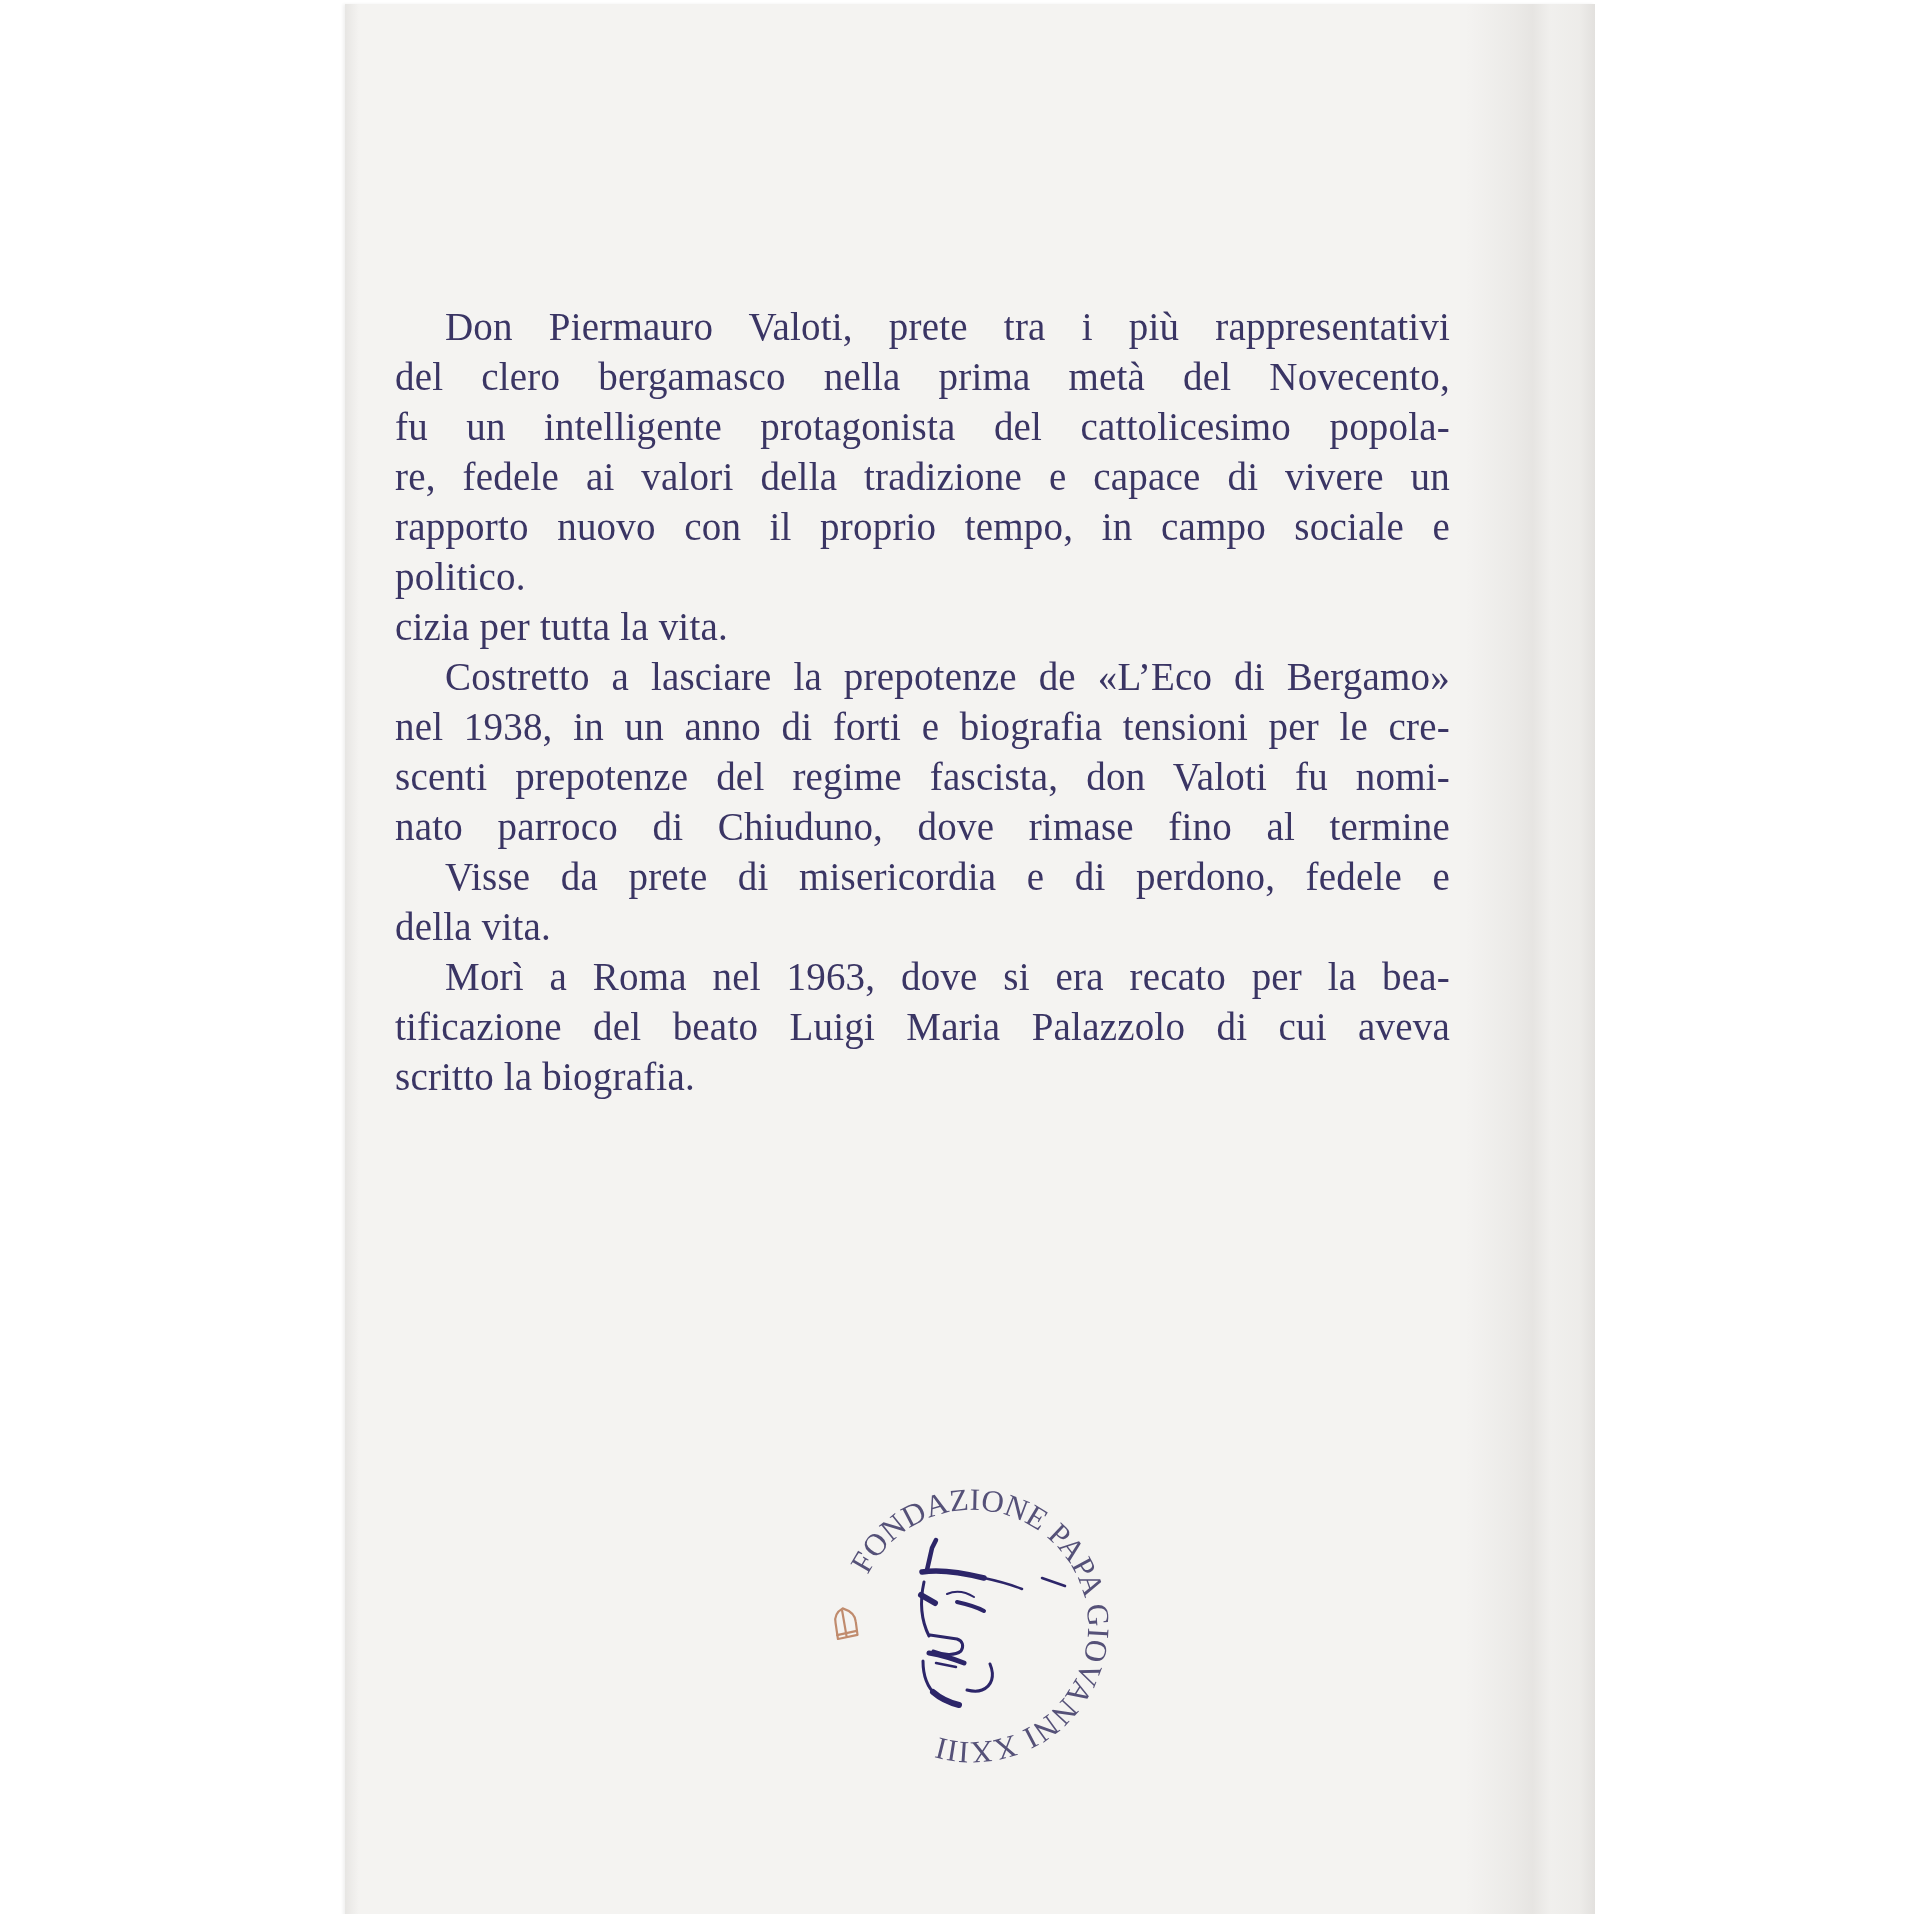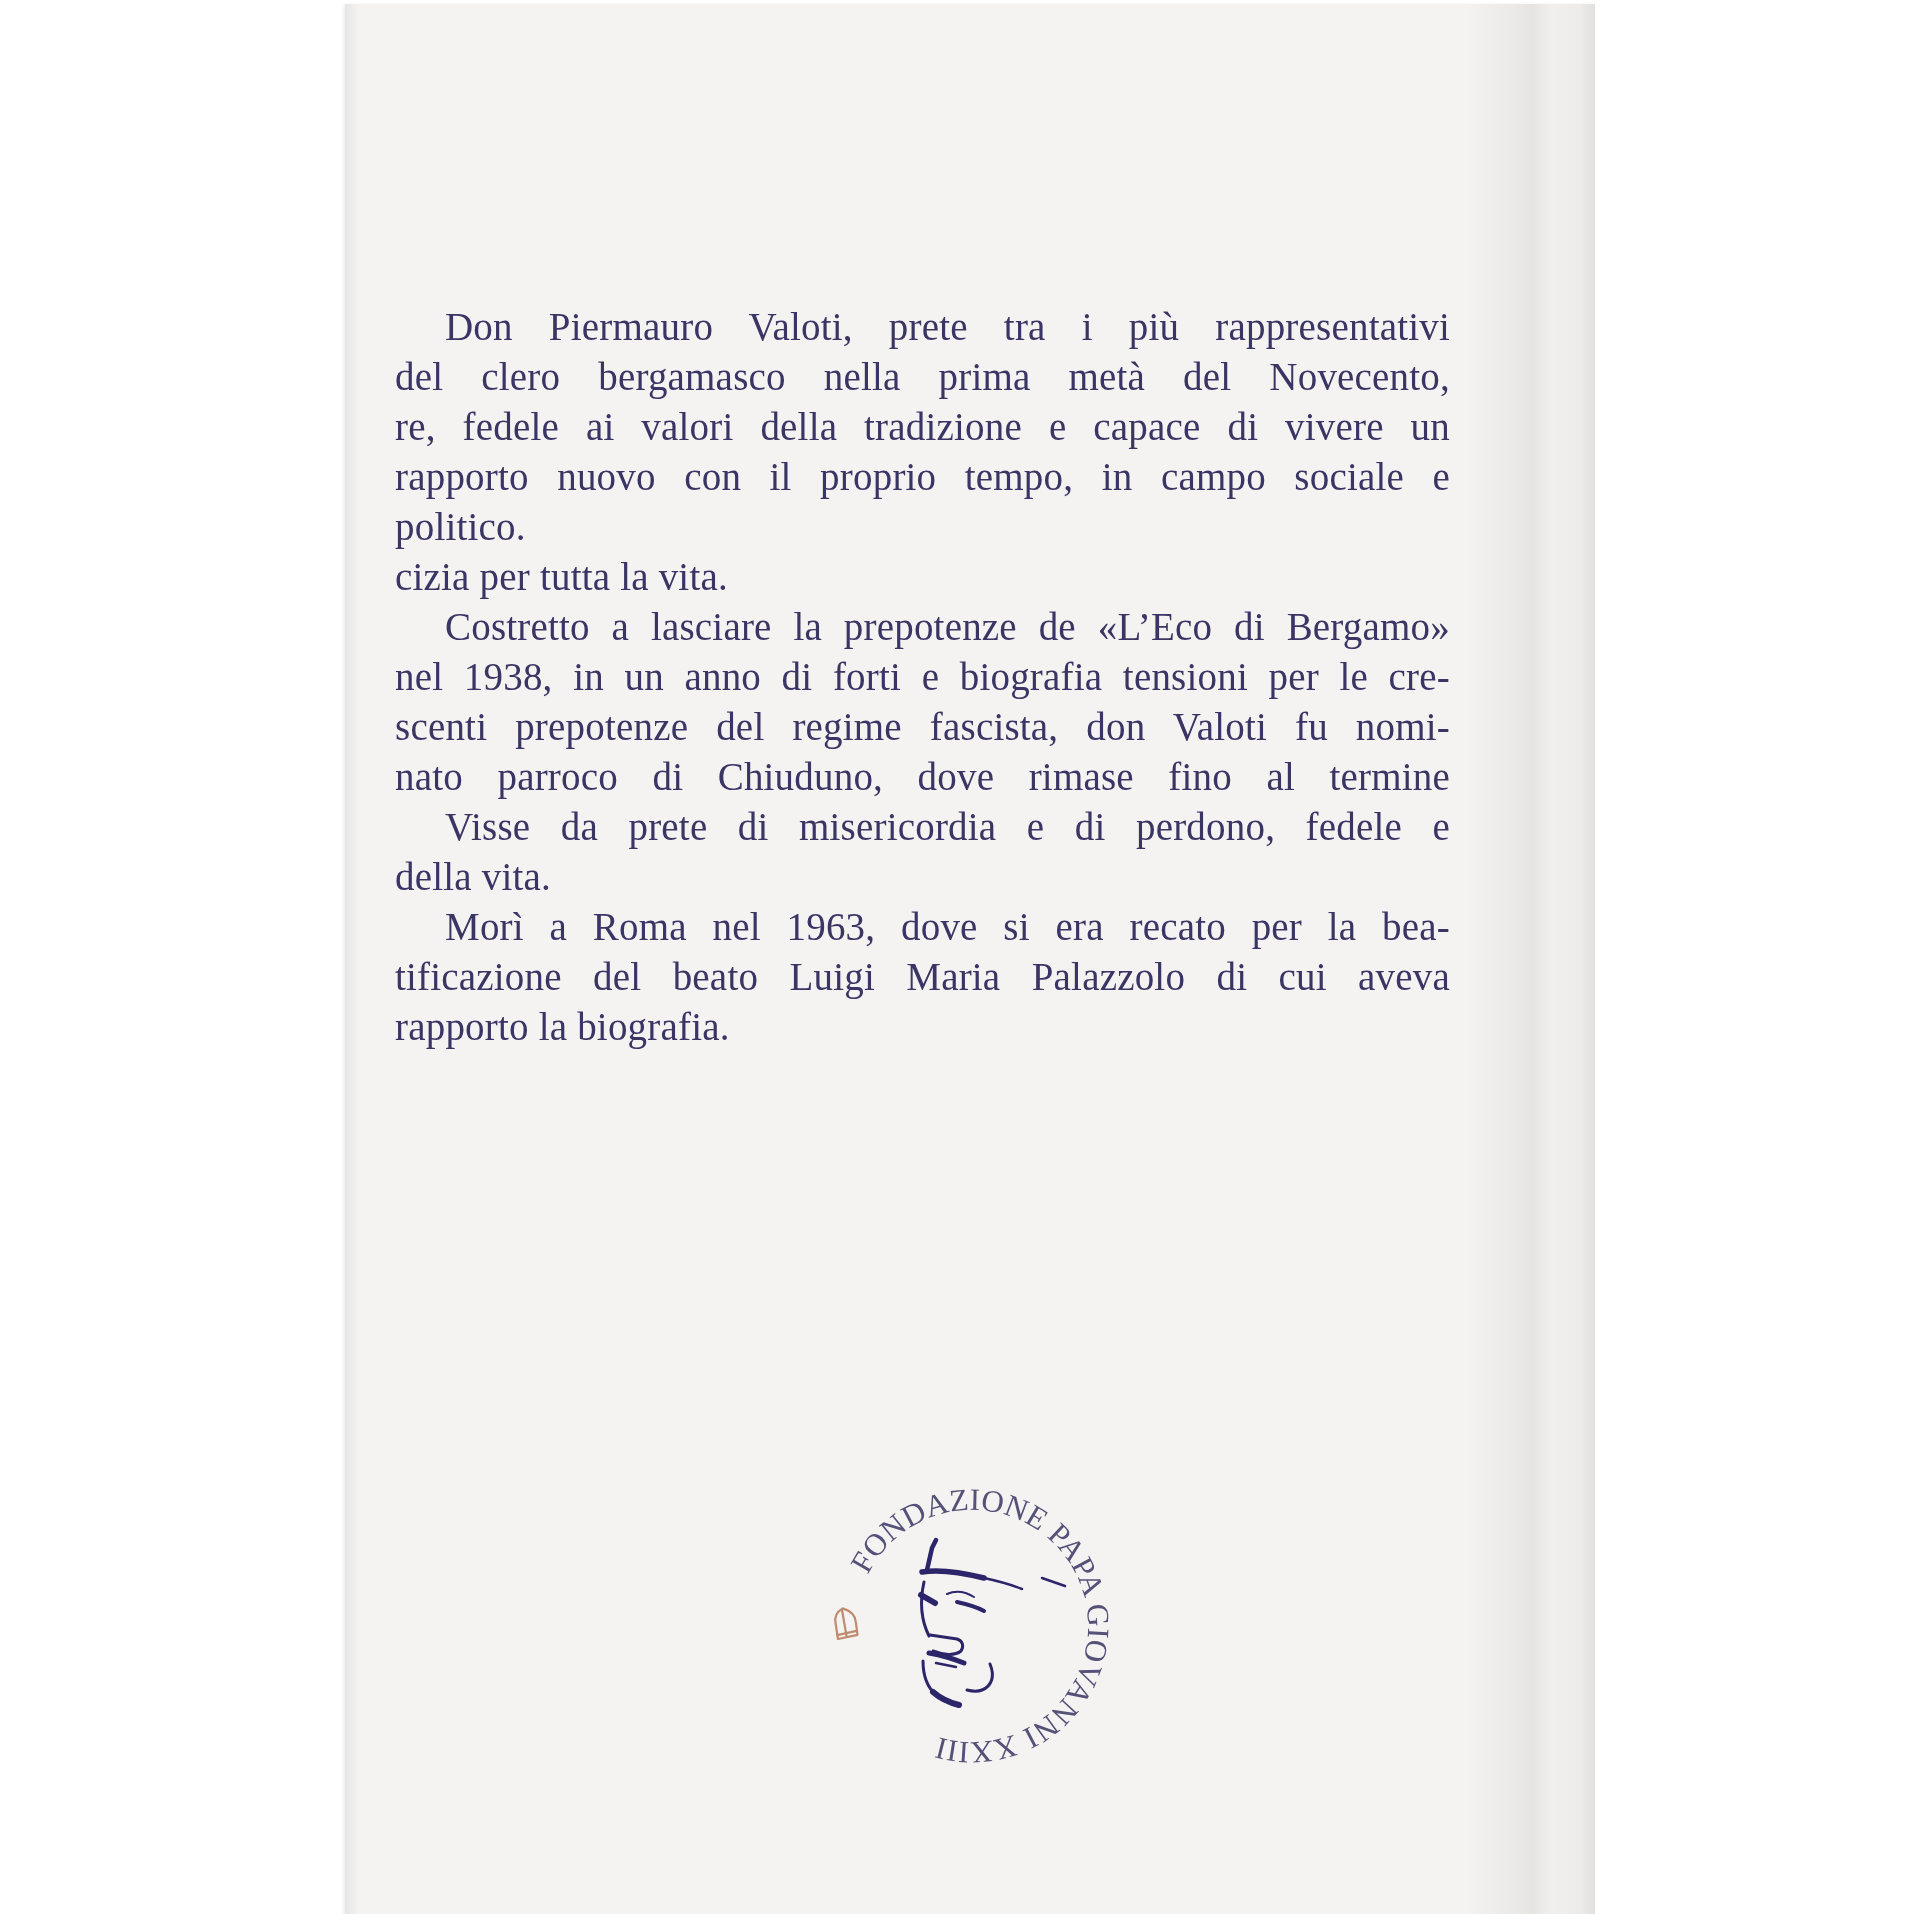--- a/index.html
+++ b/index.html
@@ -77,33 +77,34 @@
 </head>
 <body>
 
 <div class="book">
   <div class="left-shade"></div>
   <div class="spine-shade"></div>
 
   <div class="text-block">
     <div class="line indent">Don Piermauro Valoti, prete tra i più rappresentativi</div>
       <div class="line">del clero bergamasco nella prima metà del Novecento,</div>
+      <div class="line">fu un intelligente protagonista del cattolicesimo popola-</div>
       <div class="line">re, fedele ai valori della tradizione e capace di vivere un</div>
       <div class="line">rapporto nuovo con il proprio tempo, in campo sociale e</div>
       <div class="line par-end">politico.</div>
       <div class="line par-end">cizia per tutta la vita.</div>
       <div class="line indent">Costretto a lasciare la prepotenze de «L’Eco di Bergamo»</div>
       <div class="line">nel 1938, in un anno di forti e biografia tensioni per le cre-</div>
       <div class="line">scenti prepotenze del regime fascista, don Valoti fu nomi-</div>
       <div class="line">nato parroco di Chiuduno, dove rimase fino al termine</div>
       <div class="line indent">Visse da prete di misericordia e di perdono, fedele e</div>
       <div class="line par-end">della vita.</div>
       <div class="line indent">Morì a Roma nel 1963, dove si era recato per la bea-</div>
       <div class="line">tificazione del beato Luigi Maria Palazzolo di cui aveva</div>
-      <div class="line par-end">rapporto la biografia.</div>
+      <div class="line par-end">scritto la biografia.</div>
   </div>
 
   <div class="logo">
     <svg viewBox="0 0 500 500" xmlns="http://www.w3.org/2000/svg">
       <defs>
         <path id="ringPath" d="M 167.7,171.1 A 116,116 0 1 1 376.3,272.9 A 116,116 0 1 1 167.7,171.1"></path>
       </defs>
 
       <text class="ring-text">
         <textPath href="#ringPath" startOffset="0">FONDAZIONE PAPA GIOVANNI XXIII</textPath>

